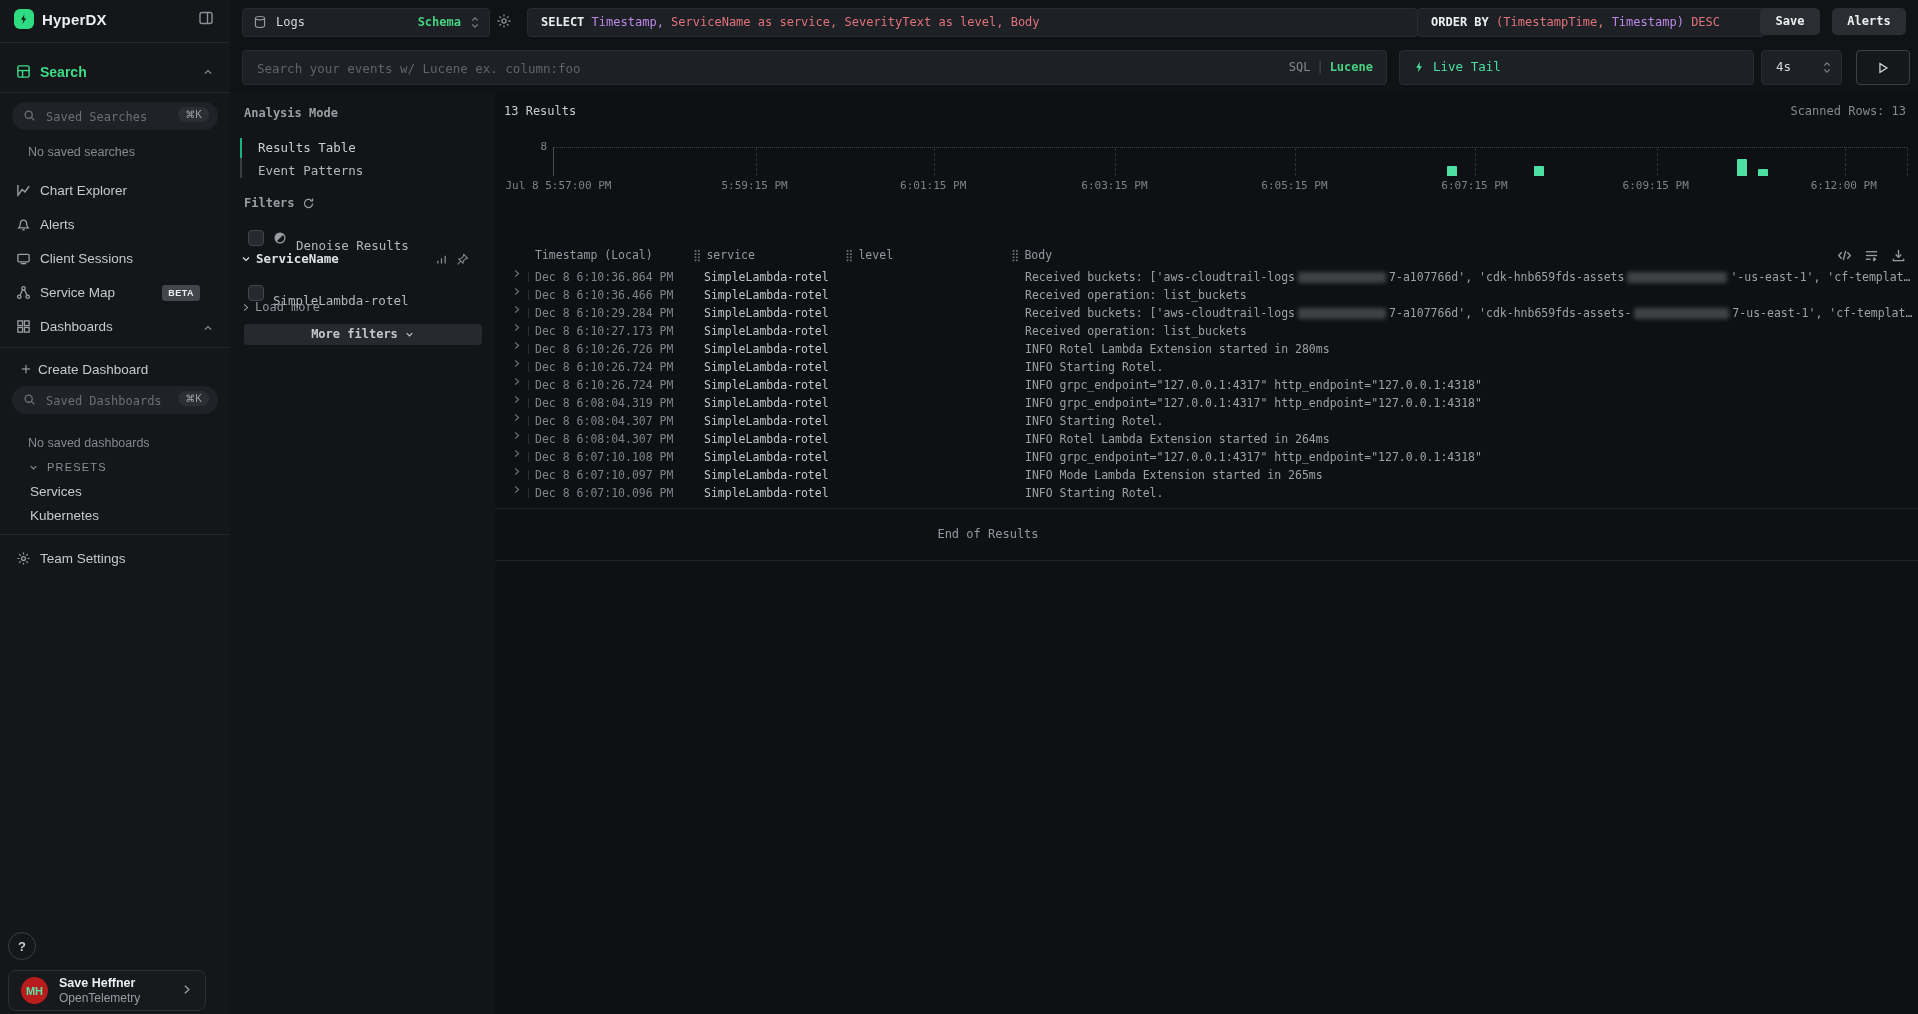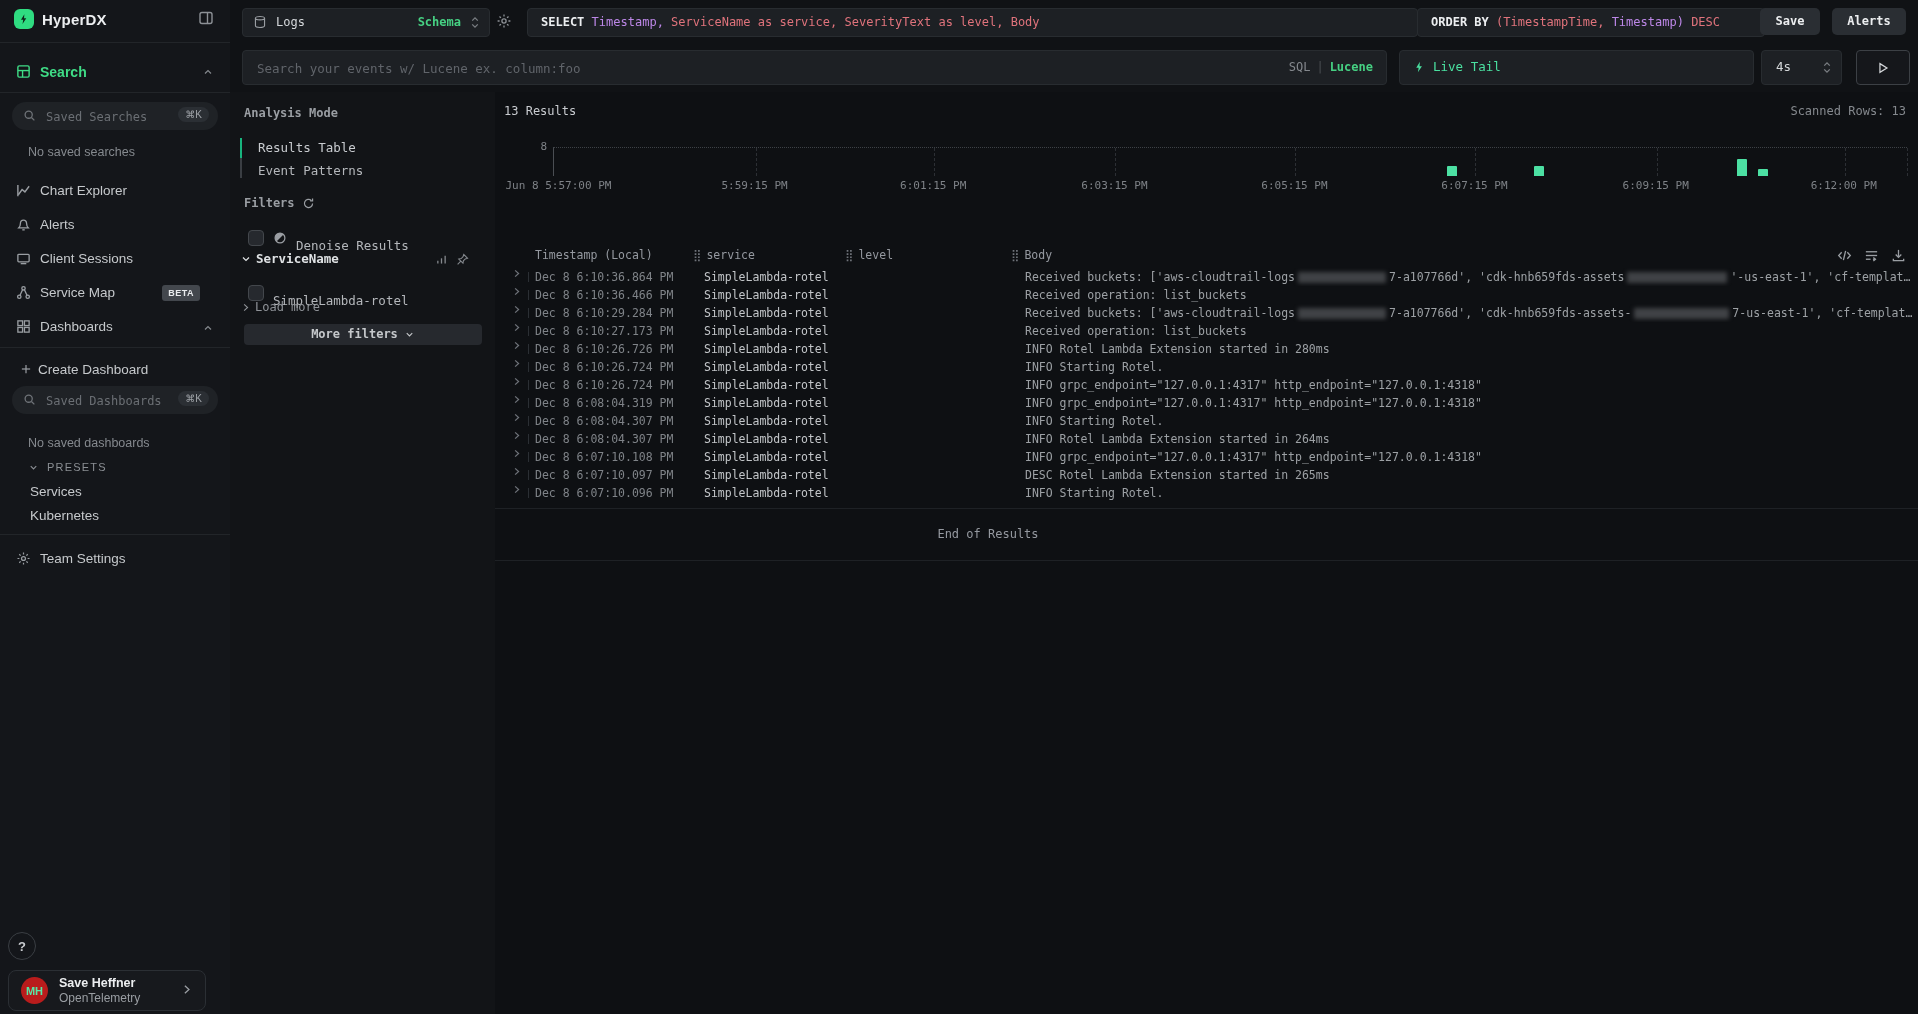--- a/index.html
+++ b/index.html
@@ -416,21 +416,21 @@
       <div class="gridline" style="left: 68.1%;"></div>
       <div class="gridline" style="left: 81.5%;"></div>
       <div class="gridline" style="left: 95.4%;"></div>
       <div class="gridline" style="left: 100%;"></div>
       <div class="bar" title="6:07:10 PM — 3" style="left: 66%; height: 10.5px; background: rgb(76, 224, 163);"></div>
       <div class="bar" title="6:08:04 PM — 3" style="left: 72.4%; height: 10.5px; background: rgb(76, 224, 163);"></div>
       <div class="bar" title="6:10:26 PM — 5" style="left: 87.4%; height: 17.5px; background: rgb(76, 224, 163);"></div>
       <div class="bar" title="6:10:36 PM — 2" style="left: 89%; height: 7px; background: rgb(76, 224, 163);"></div>
     </div>
   <div class="tickrow" id="ticks">
-      <span class="tick" style="left: 0.4%;">Jun 8 5:57:00 PM</span>
+      <span class="tick" style="left: 0.4%;">Jul 8 5:57:00 PM</span>
       <span class="tick" style="left: 14.9%;">5:59:15 PM</span>
       <span class="tick" style="left: 28.1%;">6:01:15 PM</span>
       <span class="tick" style="left: 41.5%;">6:03:15 PM</span>
       <span class="tick" style="left: 54.8%;">6:05:15 PM</span>
       <span class="tick" style="left: 68.1%;">6:07:15 PM</span>
       <span class="tick" style="left: 81.5%;">6:09:15 PM</span>
       <span class="tick" style="left: 95.4%;">6:12:00 PM</span>
     </div>
 
   <div class="tablebar-icons">
@@ -613,21 +613,21 @@
       <div class="trow">
         <span class="c-chev">
           <svg width="11" height="11" viewBox="0 0 16 16" fill="none" stroke="currentColor" stroke-width="1.8">
             <polyline points="6,3.5 11,8 6,12.5"></polyline>
           </svg>
         </span>
         <i class="rowsep"></i>
         <span class="c-ts">Dec 8 6:07:10.097 PM</span>
         <span class="c-svc">SimpleLambda-rotel</span>
         <span class="c-lvl"></span>
-        <span class="c-body">DESC Rotel Lambda Extension started in 265ms</span>
+        <span class="c-body">INFO Mode Lambda Extension started in 265ms</span>
       </div>
       <div class="trow">
         <span class="c-chev">
           <svg width="11" height="11" viewBox="0 0 16 16" fill="none" stroke="currentColor" stroke-width="1.8">
             <polyline points="6,3.5 11,8 6,12.5"></polyline>
           </svg>
         </span>
         <i class="rowsep"></i>
         <span class="c-ts">Dec 8 6:07:10.096 PM</span>
         <span class="c-svc">SimpleLambda-rotel</span>

